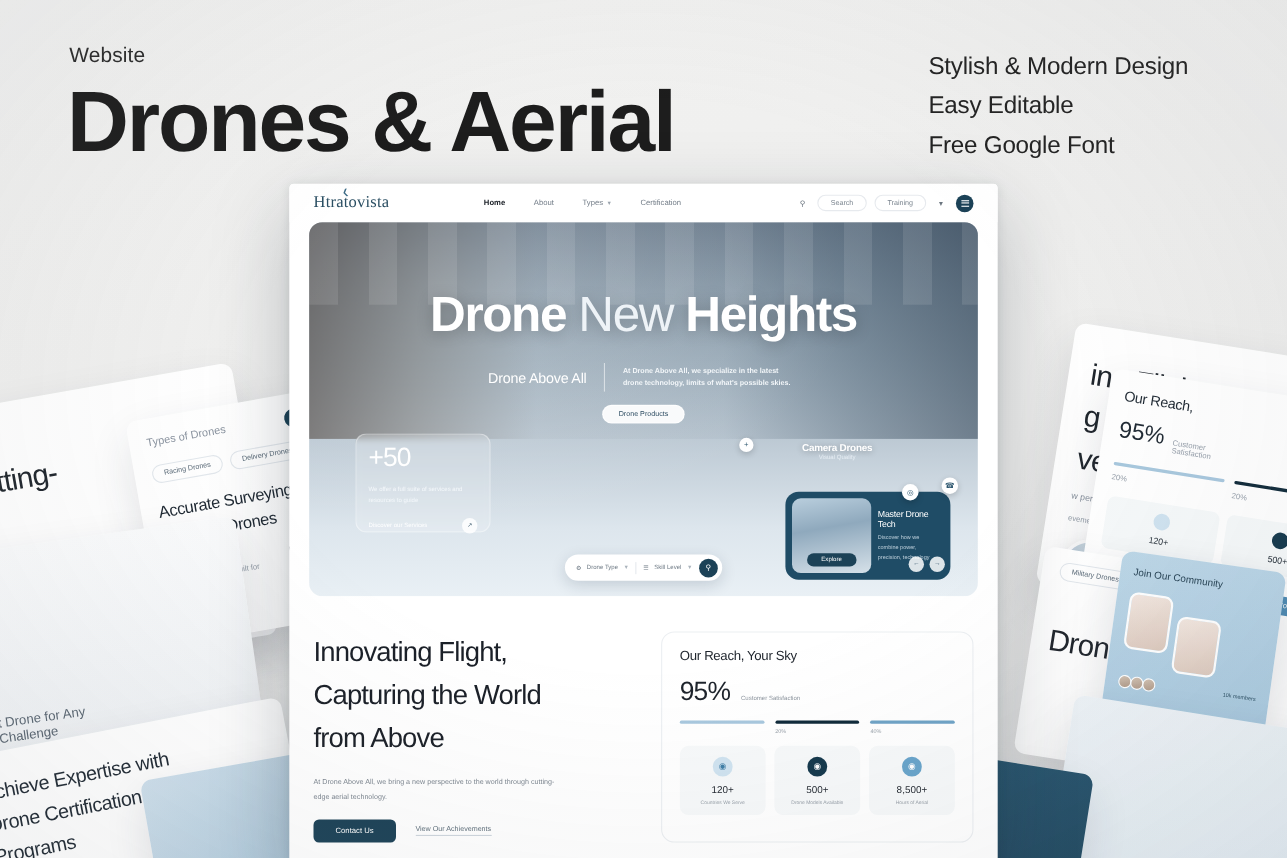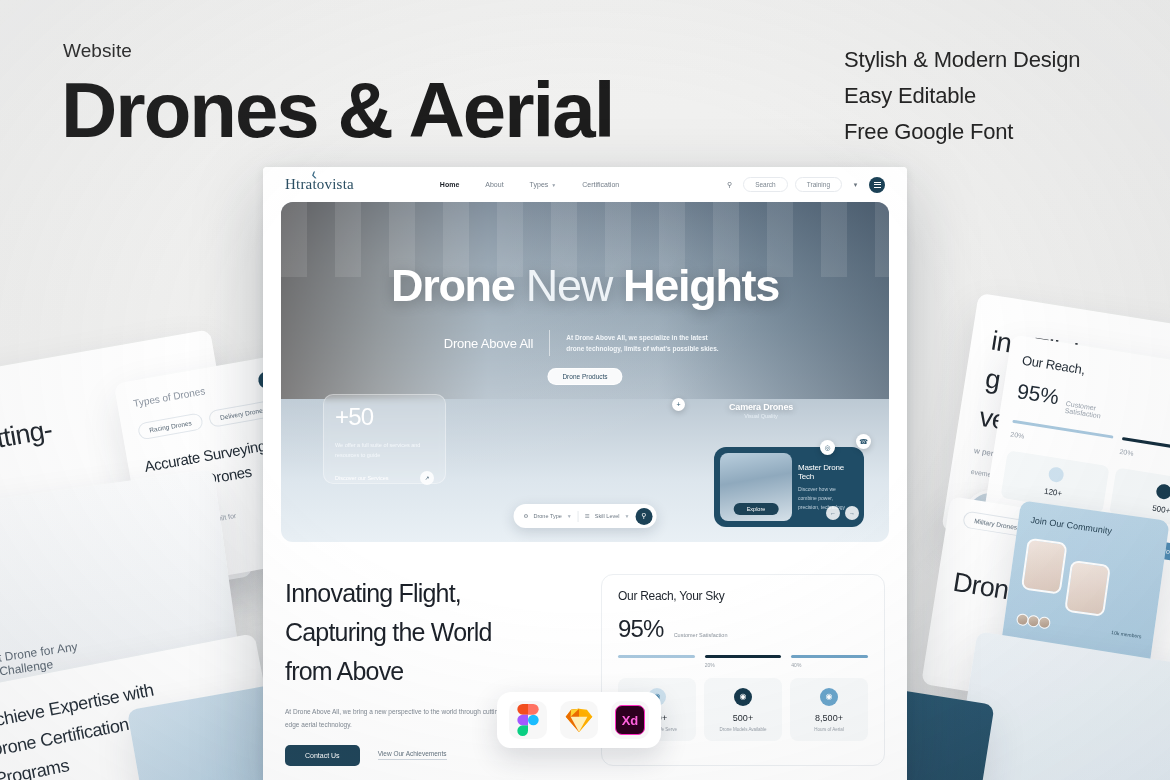--- a/index.html
+++ b/index.html
@@ -518,38 +518,15 @@
           <div class="tile">
             <div class="ic" style="background:#68a4cb">◉</div>
             <div class="num">8,500+</div>
             <div class="cap">Hours of Aerial</div>
           </div>
         </div>
       </div>
     </div>
   </div>
 
-  <div class="appbadge">
-    <div class="ai ai-figma">
-      <svg width="22" height="32" viewBox="0 0 38 57">
-        <path fill="#1abcfe" d="M19 28.5a9.5 9.5 0 1 1 19 0 9.5 9.5 0 0 1-19 0z"></path>
-        <path fill="#0acf83" d="M0 47.5A9.5 9.5 0 0 1 9.5 38H19v9.5a9.5 9.5 0 0 1-19 0z"></path>
-        <path fill="#ff7262" d="M19 0v19h9.5a9.5 9.5 0 0 0 0-19H19z"></path>
-        <path fill="#f24e1e" d="M0 9.5A9.5 9.5 0 0 0 9.5 19H19V0H9.5A9.5 9.5 0 0 0 0 9.5z"></path>
-        <path fill="#a259ff" d="M0 28.5A9.5 9.5 0 0 0 9.5 38H19V19H9.5A9.5 9.5 0 0 0 0 28.5z"></path>
-      </svg>
-    </div>
-    <div class="ai ai-sketch">
-      <svg width="28" height="26" viewBox="0 0 40 36">
-        <path fill="#fdb300" d="M8.7 3.3 20 2l11.3 1.3L39 13.2 20 35 1 13.2z"></path>
-        <path fill="#ea6c00" d="M8.7 3.3 20 2v33L1 13.2z"></path>
-        <path fill="#fdad00" d="M20 2v33L39 13.2z"></path>
-        <path fill="#fdd231" d="M20 2 8.7 3.3 8 13.2z"></path>
-        <path fill="#feeeb7" d="M8 13.2h24L20 35z"></path>
-      </svg>
-    </div>
-    <div class="ai ai-xd">
-      <div class="xd-sq">Xd</div>
-    </div>
-  </div>
 
   <div class="vig"></div>
 </div>
 
 </body></html>

